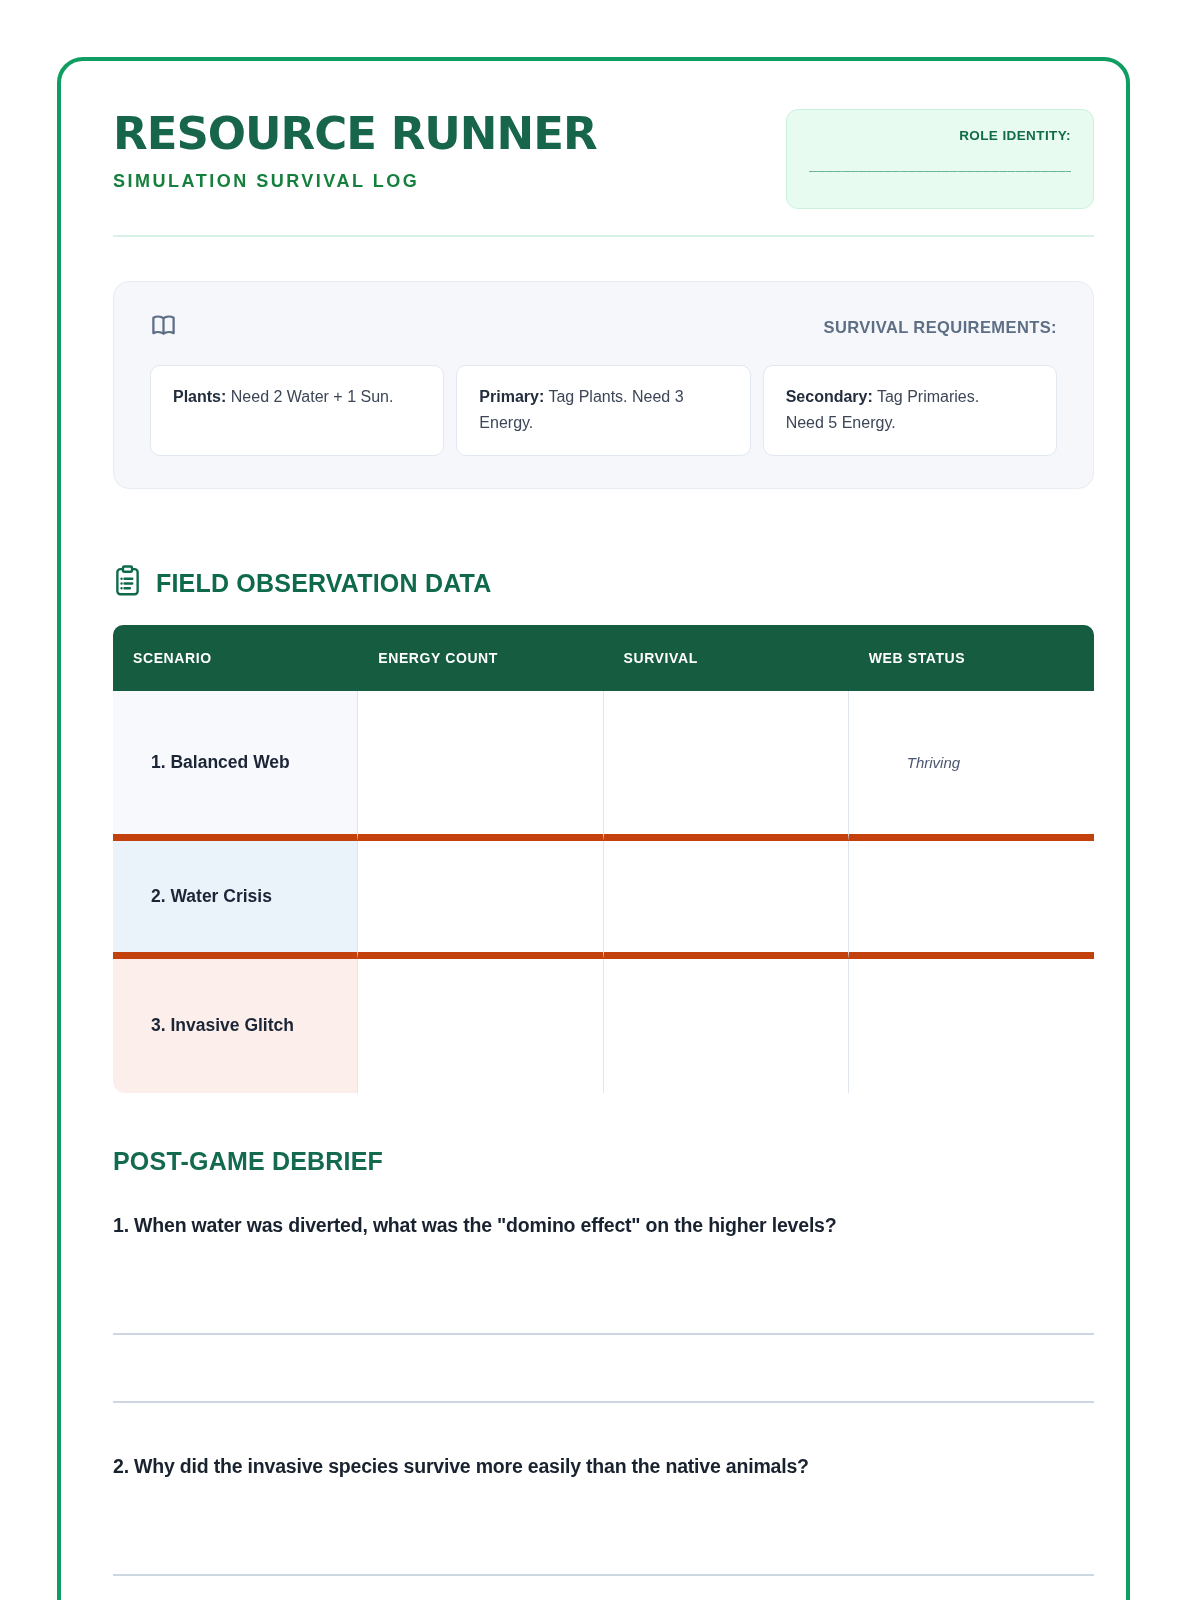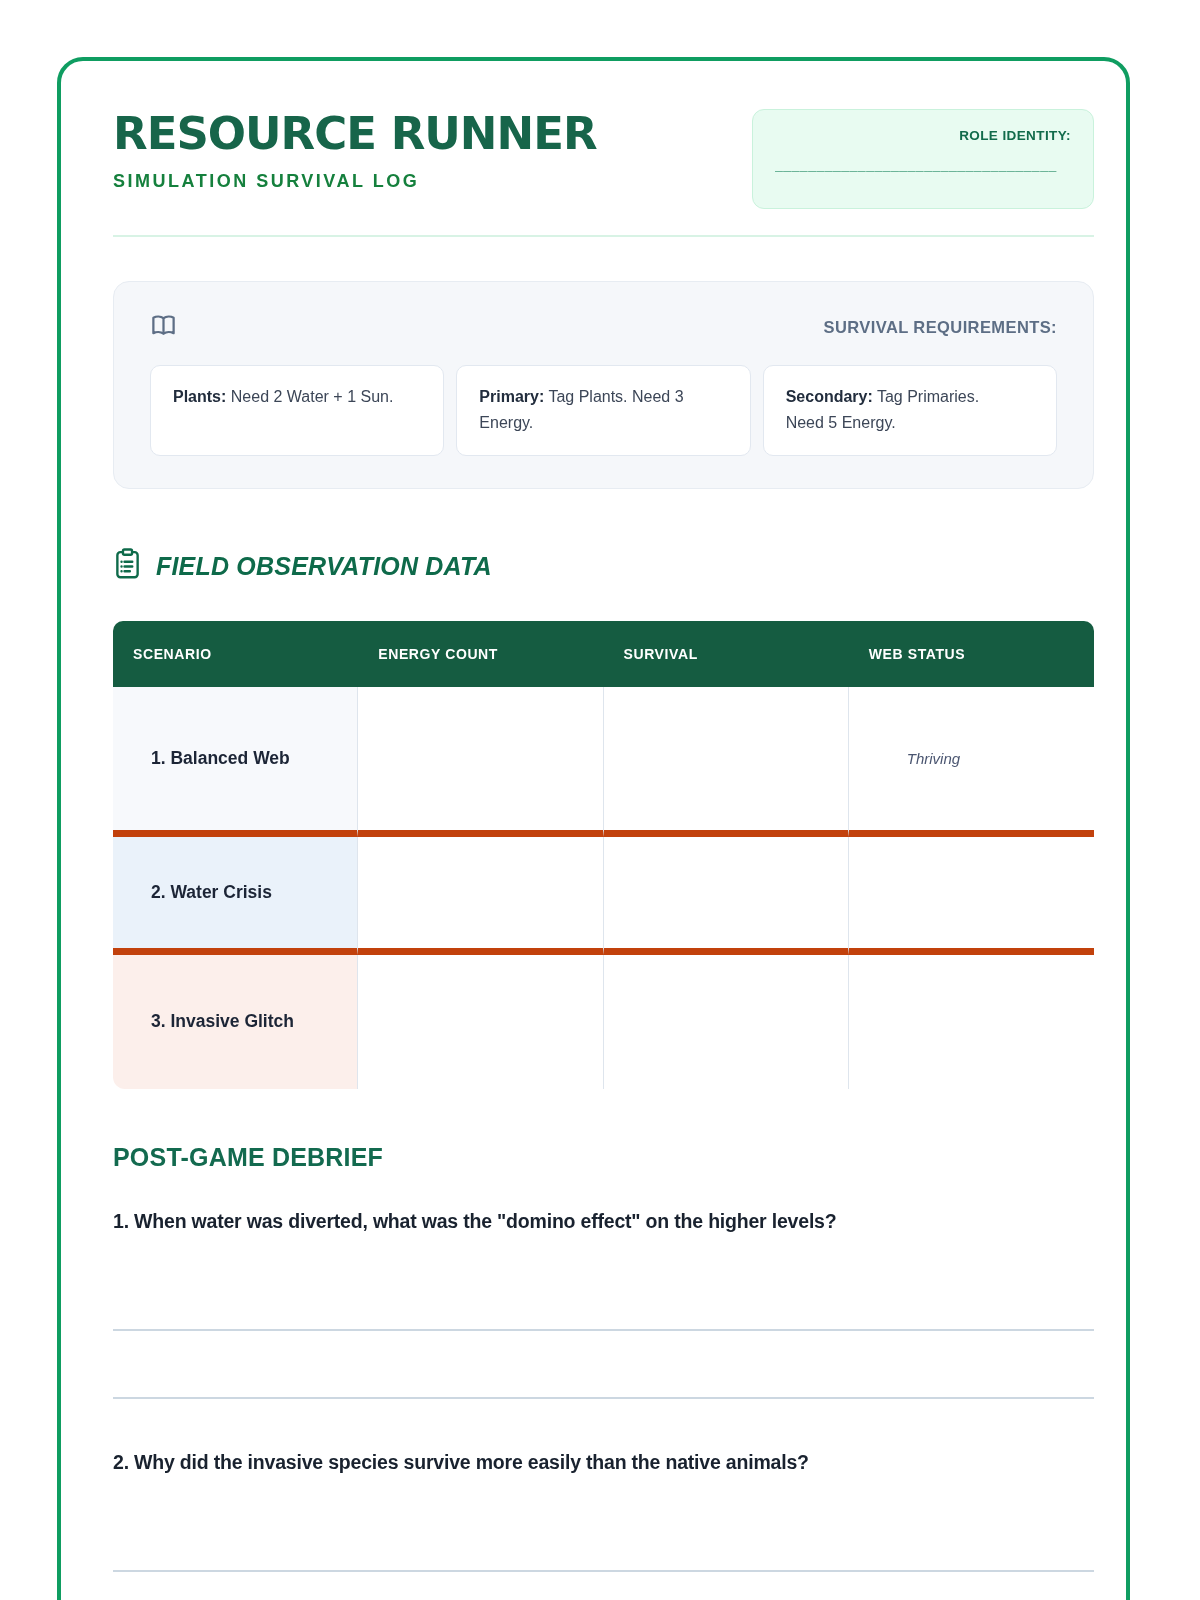--- a/index.html
+++ b/index.html
@@ -22,21 +22,21 @@
   .main-title {
     font-family: "DejaVu Sans", sans-serif;
     font-size: 45px; font-weight: bold; letter-spacing: -1px;
     color: #17654a; line-height: 1.1;
   }
   .subtitle {
     margin-top: 12px; font-size: 18px; font-weight: bold;
     letter-spacing: 2.5px; color: #15803d;
   }
   .role-box {
-    width: 342px; min-height: 100px;
+    width: 308px; min-height: 100px;
     background: #e8fbf1; border: 1.5px solid #c9f2dc; border-radius: 12px;
     padding: 18px 22px 16px 22px;
   }
   .role-label {
     text-align: right; font-size: 13.5px; font-weight: bold;
     letter-spacing: 0.4px; color: #116b4b;
   }
   .role-line {
     margin-top: 14px; height: 22px; overflow: hidden; white-space: nowrap;
     color: #15825a; font-weight: bold; font-size: 14px; letter-spacing: 0.5px;
@@ -56,27 +56,27 @@
   .req-cards { margin-top: 24px; display: flex; gap: 12px; }
   .req-card {
     flex: 1; background: #ffffff; border: 1px solid #e2e8f0; border-radius: 10px;
     padding: 18px 40px 18px 22px; min-height: 86px;
     font-size: 16px; color: #3c4657; line-height: 1.65;
   }
   .req-card b { color: #222d3d; }
 
   
   .section-heading {
-    margin-top: 59px; display: flex; align-items: center; gap: 14px;
-    color: #0e6a4a; font-size: 25px; font-weight: bold; letter-spacing: 0.2px; font-style: italic;
+    margin-top: 76px; display: flex; align-items: center; gap: 14px;
+    color: #0e6a4a; font-size: 25px; font-weight: bold; letter-spacing: 0.2px;
   }
 
   
   table.obs-table {
-    margin-top: 36px; width: 100%;
+    margin-top: 23px; width: 100%;
     border-collapse: separate; border-spacing: 0; table-layout: fixed;
   }
   .obs-table th {
     background: #155c41; color: #ffffff;
     font-size: 14px; font-weight: bold; letter-spacing: 0.6px;
     text-align: left; padding: 25px 20px;
   }
   .obs-table th:first-child { border-top-left-radius: 10px; }
   .obs-table th:last-child  { border-top-right-radius: 10px; }
   .obs-table td {

